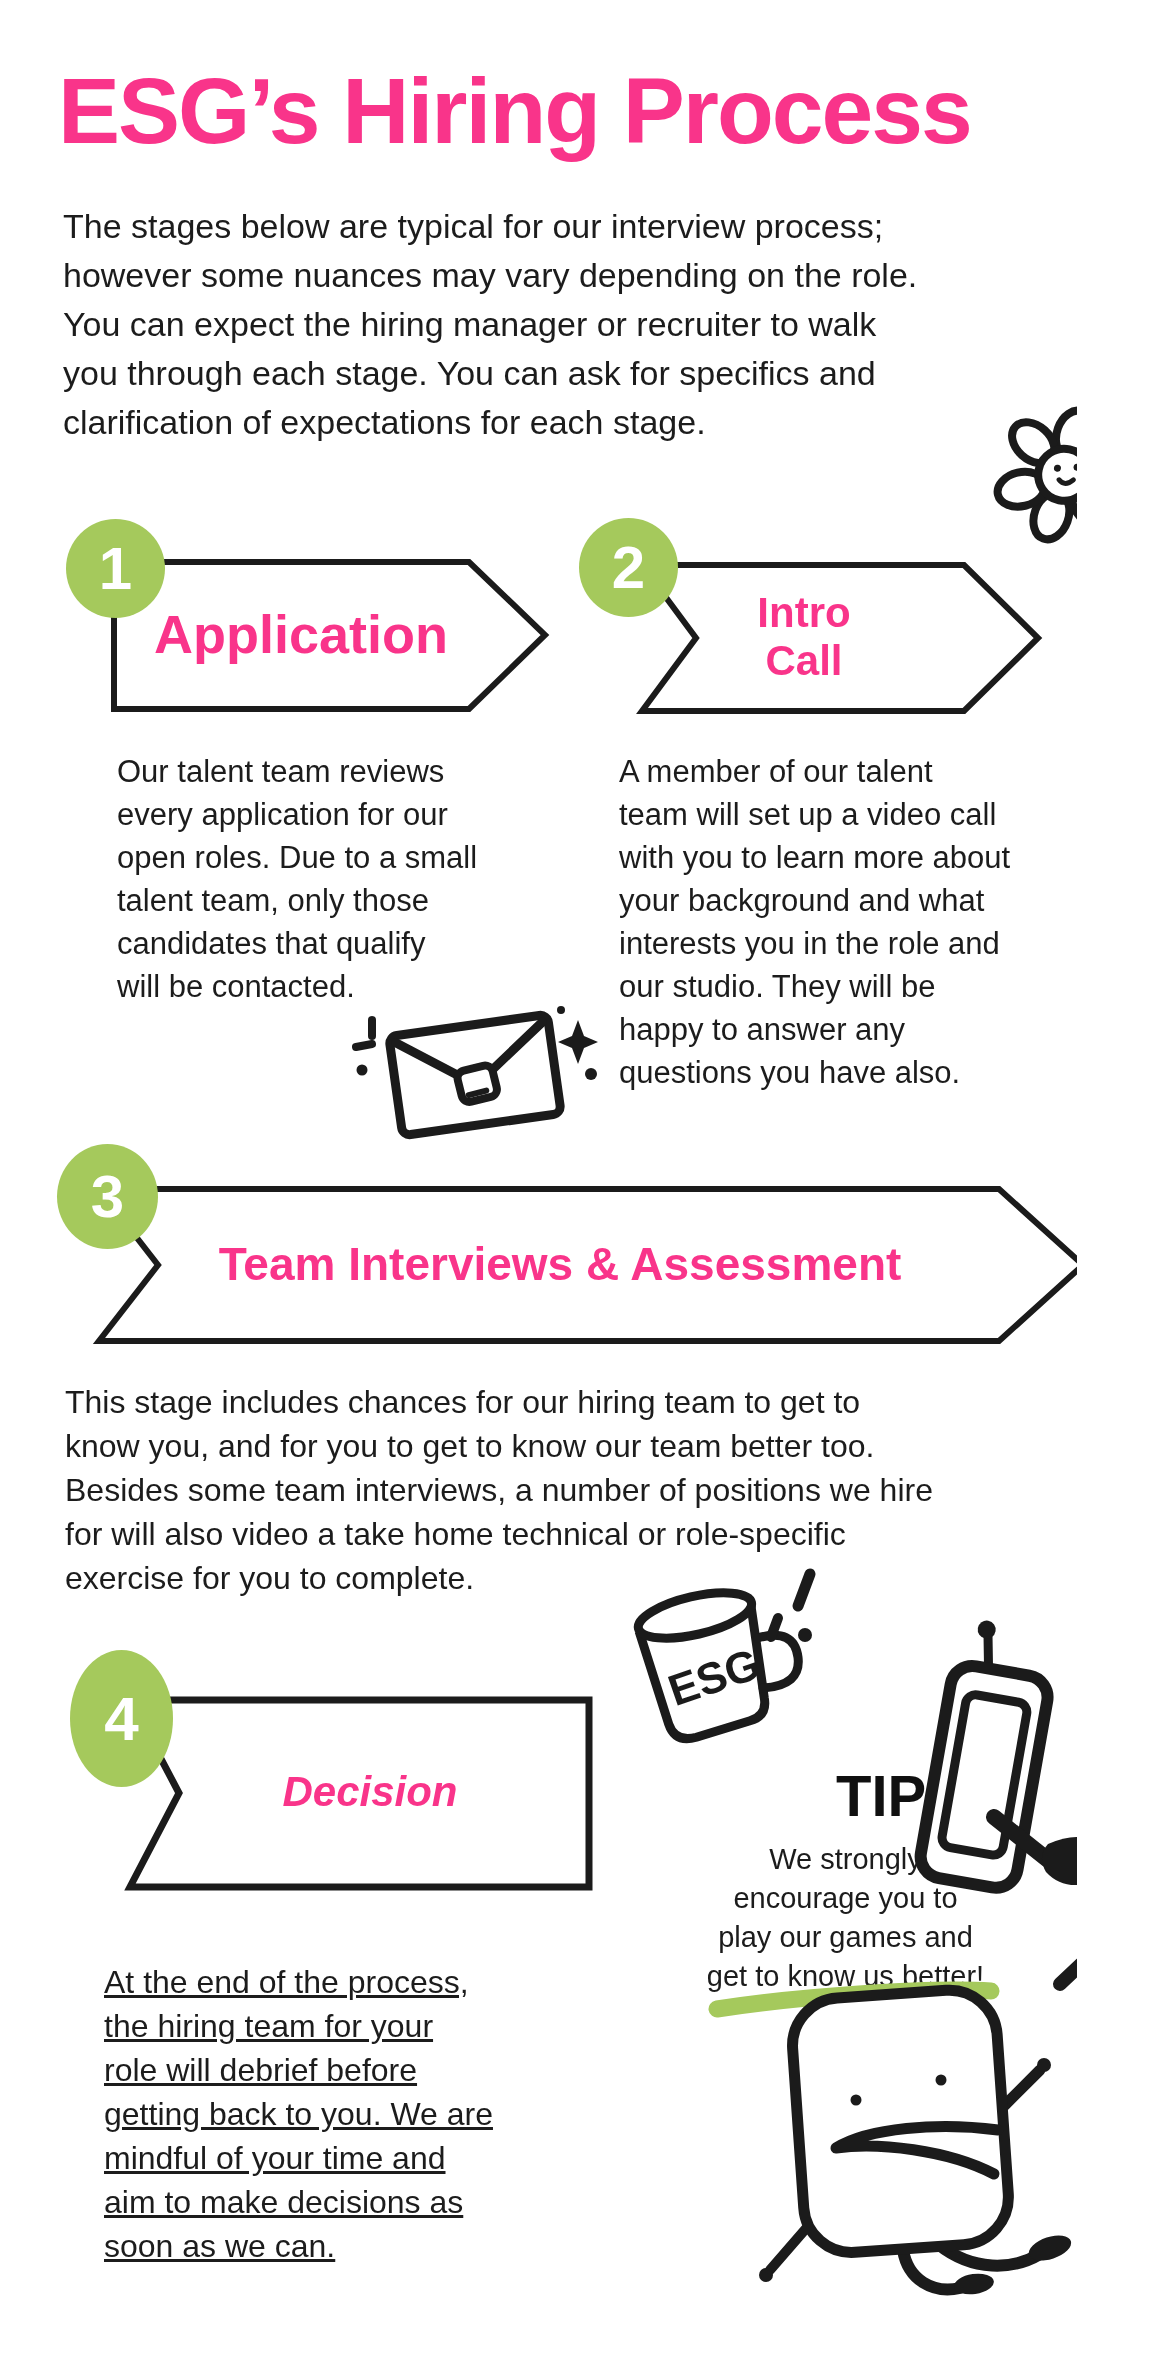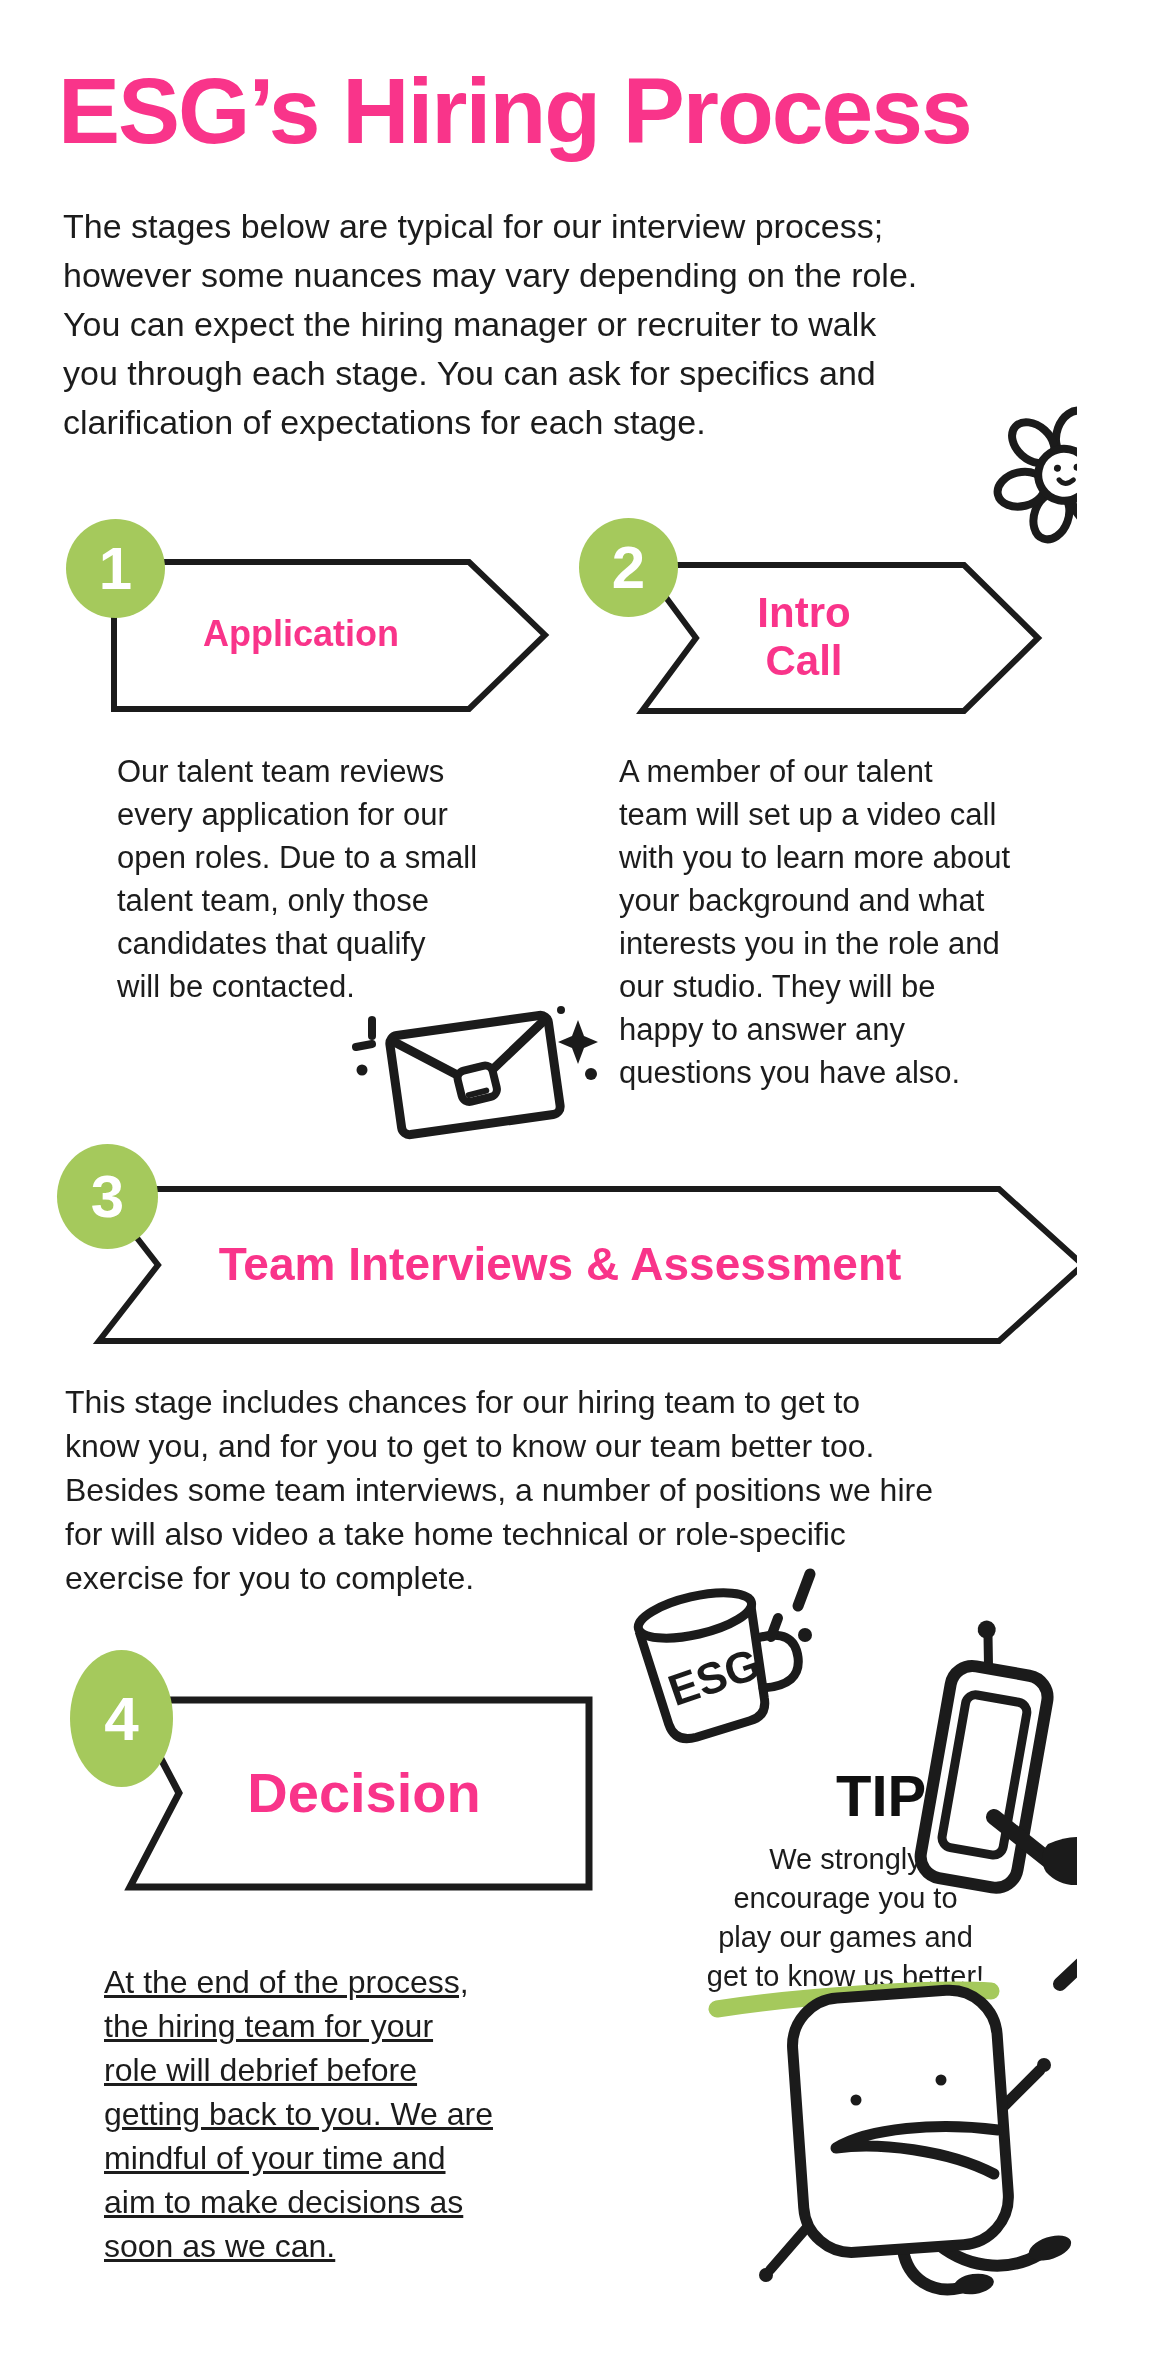--- a/index.html
+++ b/index.html
@@ -59,21 +59,21 @@
       <path d="M95,73 q7,6 14,-3" fill="none" stroke-width="5" stroke-linecap="round"></path>
     </g>
   </svg>
 
   <svg class="abs banner" style="left:111px;top:559px;" width="437" height="153" viewBox="0 0 437 153">
     <polygon points="3,3 358,3 434,76 358,150 3,150" fill="#ffffff" stroke="#1b1b1b" stroke-width="6"></polygon>
   </svg>
   <div class="abs num" style="left:66px;top:519px;width:99px;height:99px;">
     <span>1</span>
   </div>
-  <div class="abs banner-label" style="left:111px;top:559px;width:380px;height:150px;font-size:36px;text-align:right;">Application</div>
+  <div class="abs banner-label" style="left:111px;top:559px;width:380px;height:150px;font-size:54px;text-align:right;">Application</div>
   <div class="abs desc" style="left:117px;top:742px;width:440px;">Our talent team reviews
 every application for our
 open roles. Due to a small
 talent team, only those
 candidates that qualify
 will be contacted.</div>
 
   <svg class="abs banner" style="left:639px;top:562px;" width="402" height="152" viewBox="0 0 402 152">
     <polygon points="3,3 325,3 399,76 325,149 3,149 57,76" fill="#ffffff" stroke="#1b1b1b" stroke-width="6"></polygon>
   </svg>
@@ -130,21 +130,21 @@
     <line x1="180" y1="56" x2="173" y2="75" stroke="#1b1b1b" stroke-width="10" stroke-linecap="round"></line>
     <circle cx="207" cy="73" r="7" fill="#1b1b1b"></circle>
   </svg>
 
   <svg class="abs banner" style="left:127px;top:1697px;" width="465" height="193" viewBox="0 0 465 193">
     <polygon points="3,3 462,3 462,190 3,190 52,96" fill="#ffffff" stroke="#1b1b1b" stroke-width="7"></polygon>
   </svg>
   <div class="abs num" style="left:70px;top:1650px;width:103px;height:137px;font-size:62px;">
     <span>4</span>
   </div>
-  <div class="abs banner-label" style="left:154px;top:1697px;width:420px;height:190px;font-size:56px;">Decision</div>
+  <div class="abs banner-label" style="left:160px;top:1697px;width:420px;height:190px;font-size:42px;font-style:italic;">Decision</div>
   <div class="abs desc" style="left:104px;top:1952px;width:450px;font-size:32px;line-height:44px;text-decoration:underline;">At the end of the process,
 the hiring team for your
 role will debrief before
 getting back to you. We are
 mindful of your time and
 aim to make decisions as
 soon as we can.</div>
 
   <div class="abs tip-label" style="left:812px;top:1762px;margin-left:24px;">TIP:</div>
   <div class="abs tip-text" style="left:688px;top:1840px;width:315px;">We strongly

